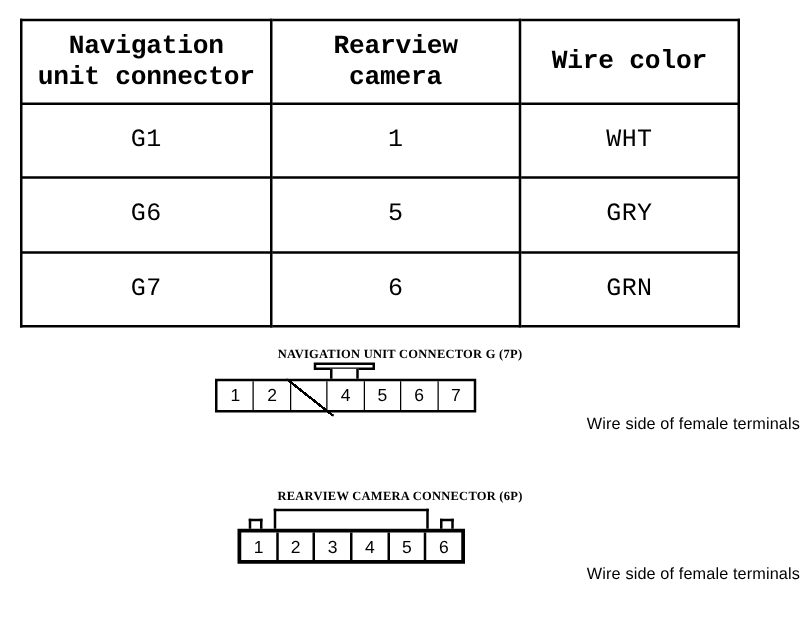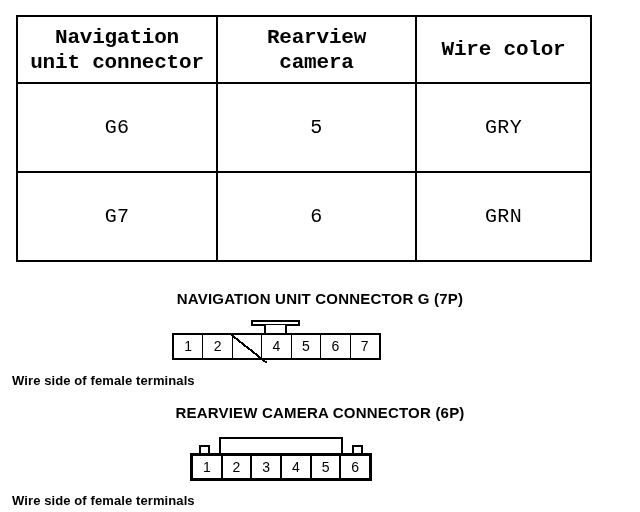--- a/index.html
+++ b/index.html
@@ -53,31 +53,32 @@
     font-size: 20px;
     font-weight: normal;
     letter-spacing: 0.3px;
   }
 
   
   .conn-block { position: absolute; left: 0; width: 640px; }
 
   .conn-title {
     text-align: center;
-    font-size: 15px;
+    font-size: 10px;
     font-weight: bold;
     letter-spacing: 0.2px;
-    margin: 12px;
+    margin: 0;
+    font-family: Liberation Serif, serif;
   }
   .conn-caption {
-    text-align: left;
+    text-align: right;
     font-size: 13px;
-    font-weight: bold;
+    font-weight: normal;
     letter-spacing: 0.1px;
-    margin: 12px;
+    margin: 0;
   }
 
   .conn-stage { position: relative; width: 640px; }
 
   
   #nav-connector-block { top: 278px; }
   #nav-connector-stage { height: 42px; }
 
   #nav-connector-body {
     position: absolute;
@@ -210,20 +211,25 @@
         <span>Rearview</span>
         <span>camera</span>
       </th>
       <th>
         <span>Wire color</span>
       </th>
     </tr>
   </thead>
   <tbody>
     <tr>
+      <td>G1</td>
+      <td>1</td>
+      <td>WHT</td>
+    </tr>
+    <tr>
       <td>G6</td>
       <td>5</td>
       <td>GRY</td>
     </tr>
     <tr>
       <td>G7</td>
       <td>6</td>
       <td>GRN</td>
     </tr>
   </tbody>

